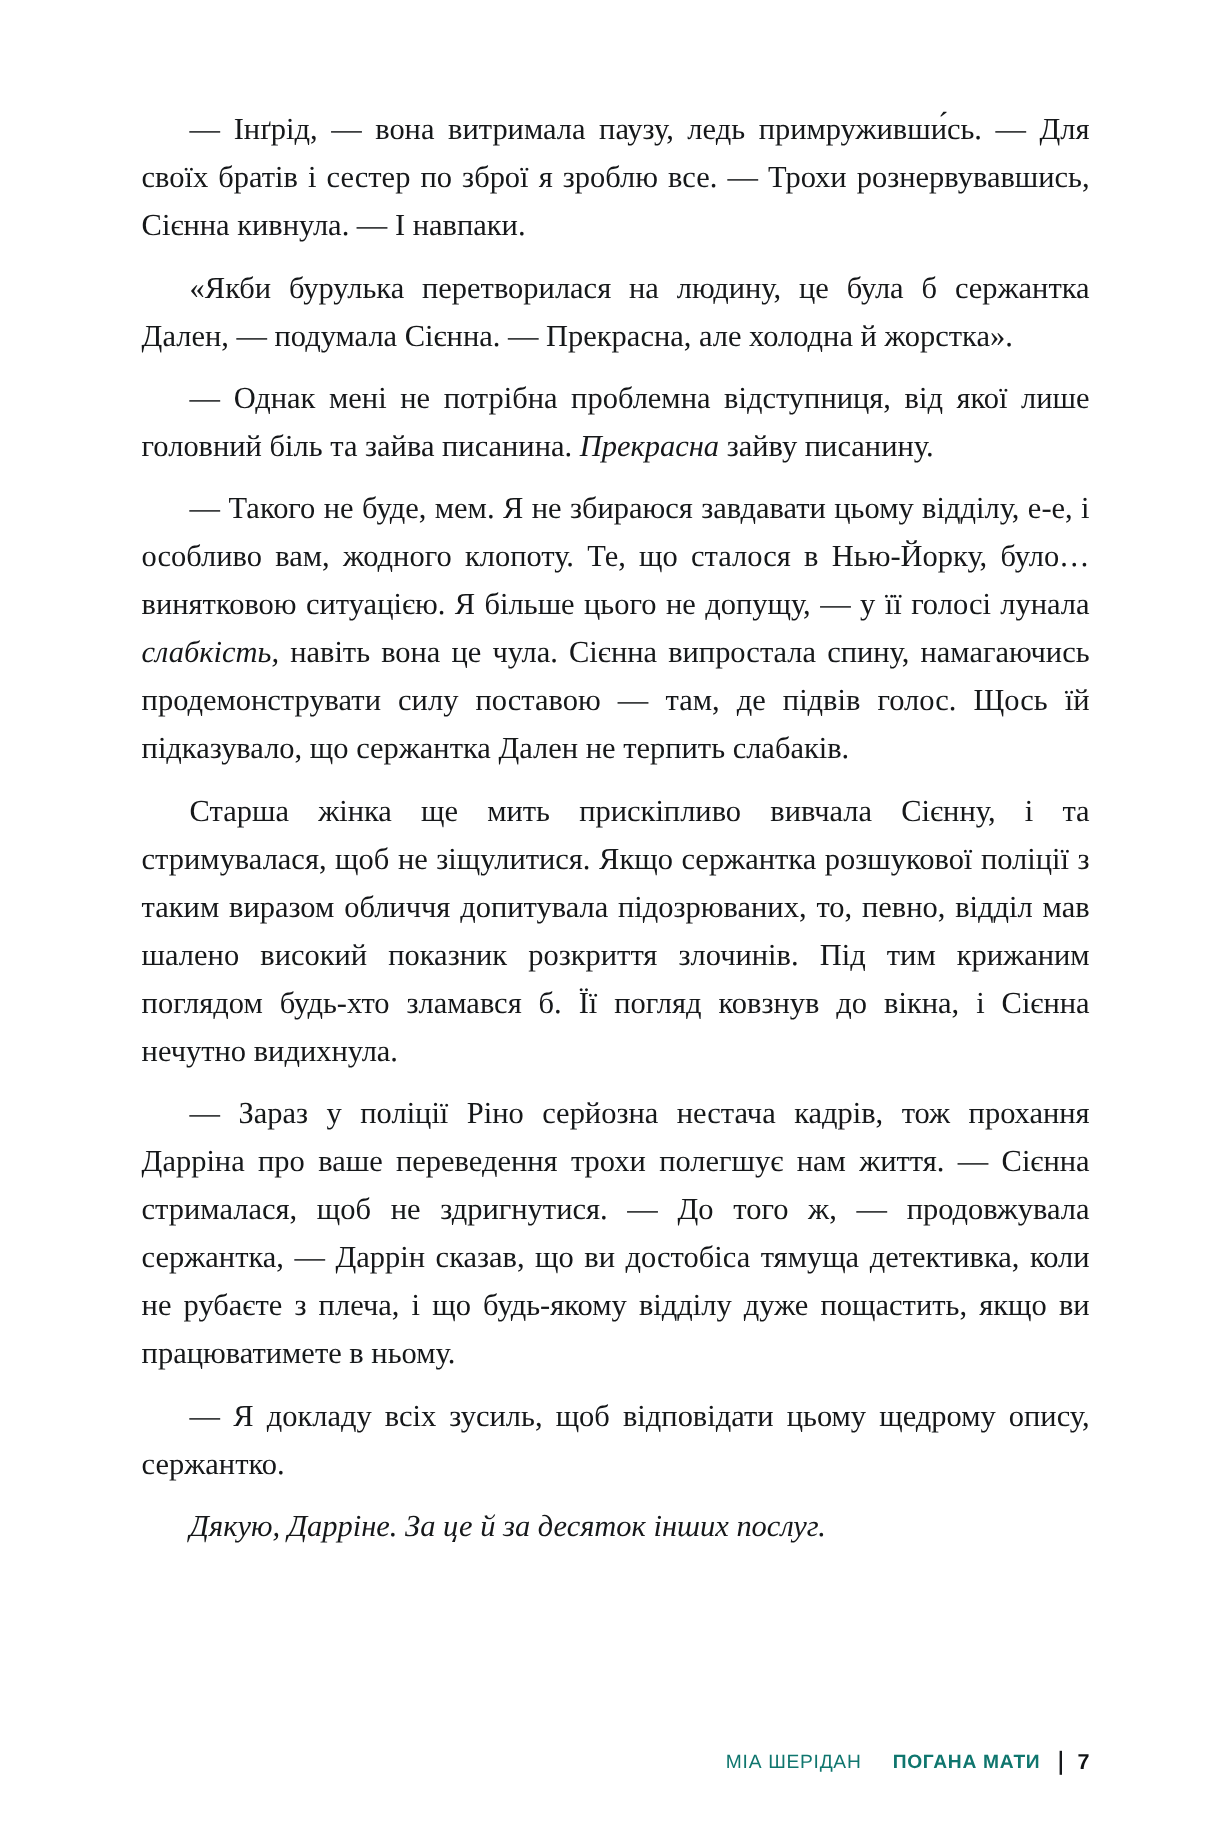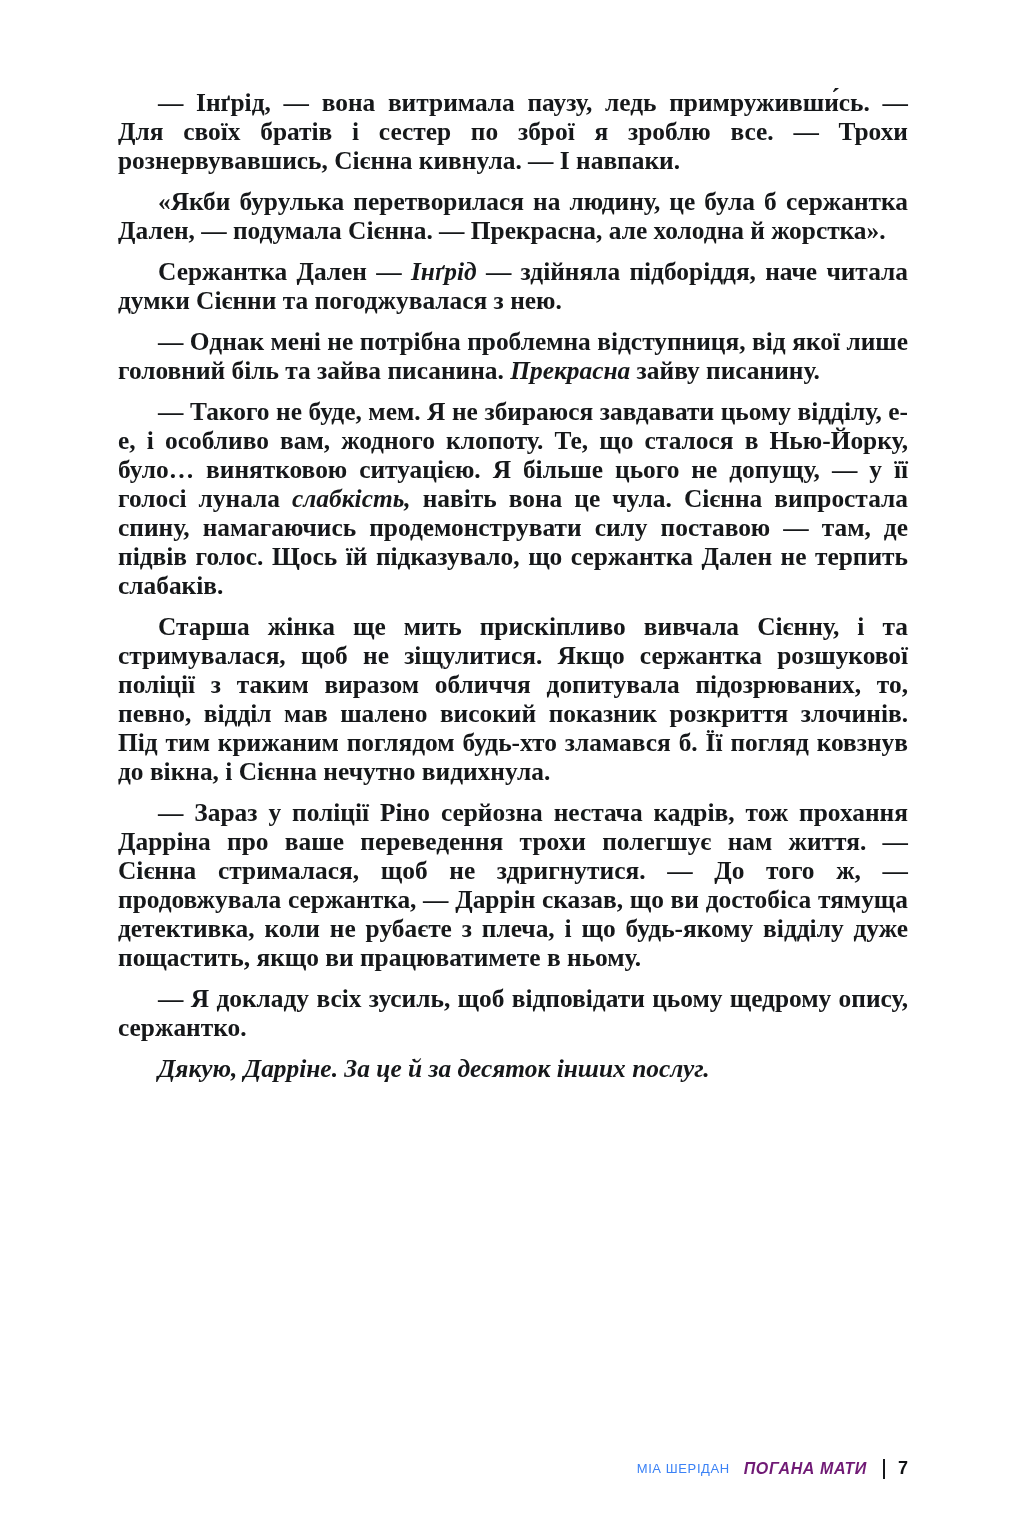--- a/index.html
+++ b/index.html
@@ -24,60 +24,58 @@
     background: #ffffff;
   }
   .text-column {
     position: absolute;
     left: 118px;
     top: 88px;
     width: 790px;
   }
   .para {
     font-size: 25.4px;
-    line-height: 29px;
+    line-height: 40px;
     text-align: justify;
     text-justify: inter-word;
     margin: 0;
     text-indent: 40px;
     hyphens: manual;
-    font-weight: bold;
   }
   .para + .para {
     margin-top: 12px;
   }
   .para em {
     font-style: italic;
   }
   .para.all-italic {
     font-style: italic;
   }
   .footer {
     position: absolute;
     right: 116px;
     bottom: 55px;
     display: flex;
     align-items: center;
     gap: 0;
     font-family: "Liberation Sans", sans-serif;
   }
   .footer-author {
-    font-size: 13px;
+    font-size: 16px;
     letter-spacing: 0.6px;
-    color: #3b82f6;
+    color: #0f766e;
     text-transform: uppercase;
   }
   .footer-title {
     font-size: 16px;
     font-weight: bold;
     letter-spacing: 0.6px;
-    color: #701a75;
+    color: #0f766e;
     text-transform: uppercase;
-    margin-left: 14px;
-    font-style: italic;
+    margin-left: 26px;
   }
   .footer-sep {
     display: inline-block;
     width: 2px;
     height: 20px;
     background: #15171a;
     margin: 0 13px 0 16px;
   }
   .footer-page {
     font-size: 18px;
@@ -85,21 +83,20 @@
     color: #101214;
   }
 </style>
 </head>
 <body>
 
 <div class="page">
   <div class="text-column" id="text-column">
       <p class="para"><span>— Інґрід, — вона витримала паузу, ледь примруживши́сь. — Для своїх братів і сестер по зброї я зроблю все. — Трохи рознервувавшись, Сієнна кивнула. — І навпаки.</span></p>
       <p class="para"><span>«Якби бурулька перетворилася на людину, це була б сержантка Далeн, — подумала Сієнна. — Прекрасна, але холодна й жорстка».</span></p>
-      <p class="para"><span>Сержантка Далeн — </span><em>Інґрід</em><span> — здійняла підборіддя, наче читала думки Сієнни та погоджувалася з нею.</span></p>
       <p class="para"><span>— Однак мені не потрібна проблемна відступниця, від якої лише головний біль та зайва писанина. </span><em>Прекрасна</em><span> зайву писанину.</span></p>
       <p class="para"><span>— Такого не буде, мем. Я не збираюся завдавати цьому відділу, е-е, і особливо вам, жодного клопоту. Те, що сталося в Нью-Йорку, було… винятковою ситуацією. Я більше цього не допущу, — у її голосі лунала </span><em>слабкість,</em><span> навіть вона це чула. Сієнна випростала спину, намагаючись продемонструвати силу поставою — там, де підвів голос. Щось їй підказувало, що сержантка Далeн не терпить слабаків.</span></p>
       <p class="para"><span>Старша жінка ще мить прискіпливо вивчала Сієнну, і та стримувалася, щоб не зіщулитися. Якщо сержантка розшукової поліції з таким виразом обличчя допитувала підозрюваних, то, певно, відділ мав шалено високий показник розкриття злочинів. Під тим крижаним поглядом будь-хто зламався б. Її погляд ковзнув до вікна, і Сієнна нечутно видихнула.</span></p>
       <p class="para"><span>— Зараз у поліції Ріно серйозна нестача кадрів, тож прохання Дарріна про ваше переведення трохи полегшує нам життя. — Сієнна стрималася, щоб не здригнутися. — До того ж, — продовжувала сержантка, — Даррін сказав, що ви достобіса тямуща детективка, коли не рубаєте з плеча, і що будь-якому відділу дуже пощастить, якщо ви працюватимете в ньому.</span></p>
       <p class="para"><span>— Я докладу всіх зусиль, щоб відповідати цьому щедрому опису, сержантко.</span></p>
       <p class="para all-italic"><span>Дякую, Дарріне. За це й за десяток інших послуг.</span></p>
     </div>
 
   <div class="footer">
     <span class="footer-author">МІА ШЕРІДАН</span>

